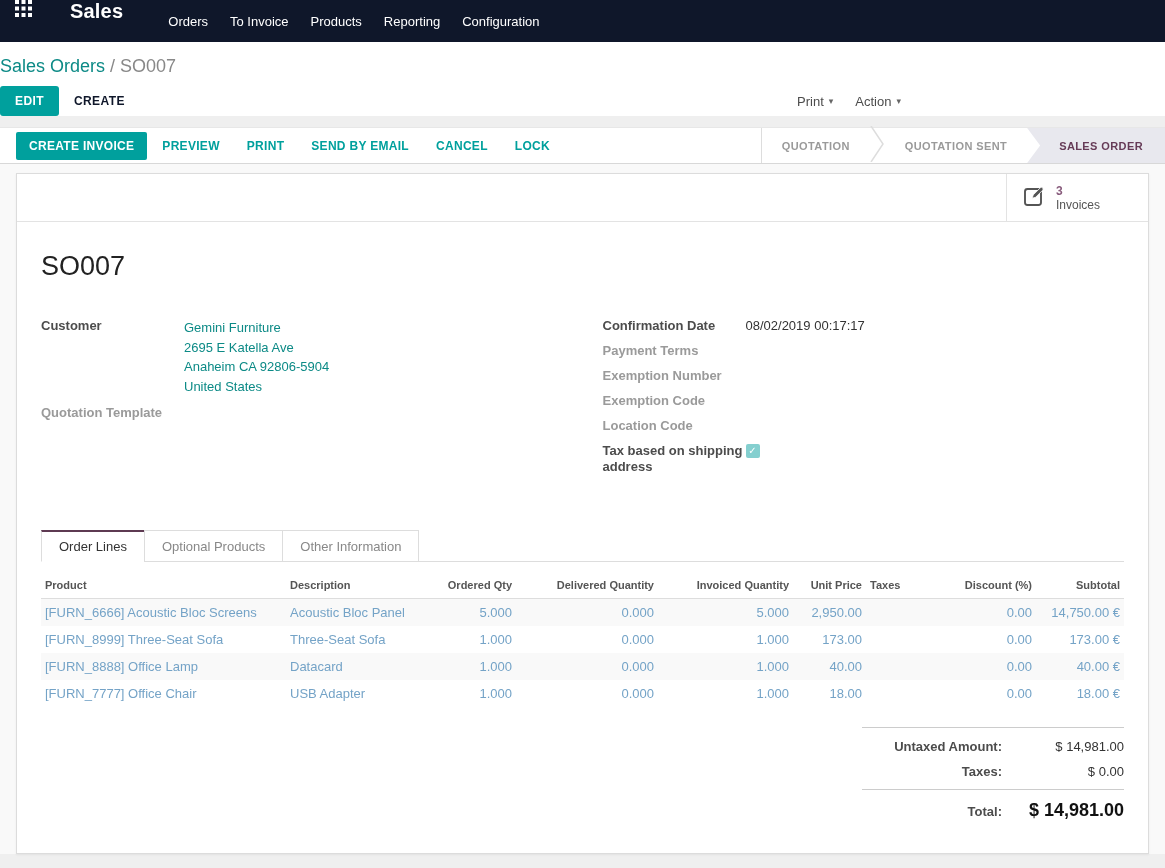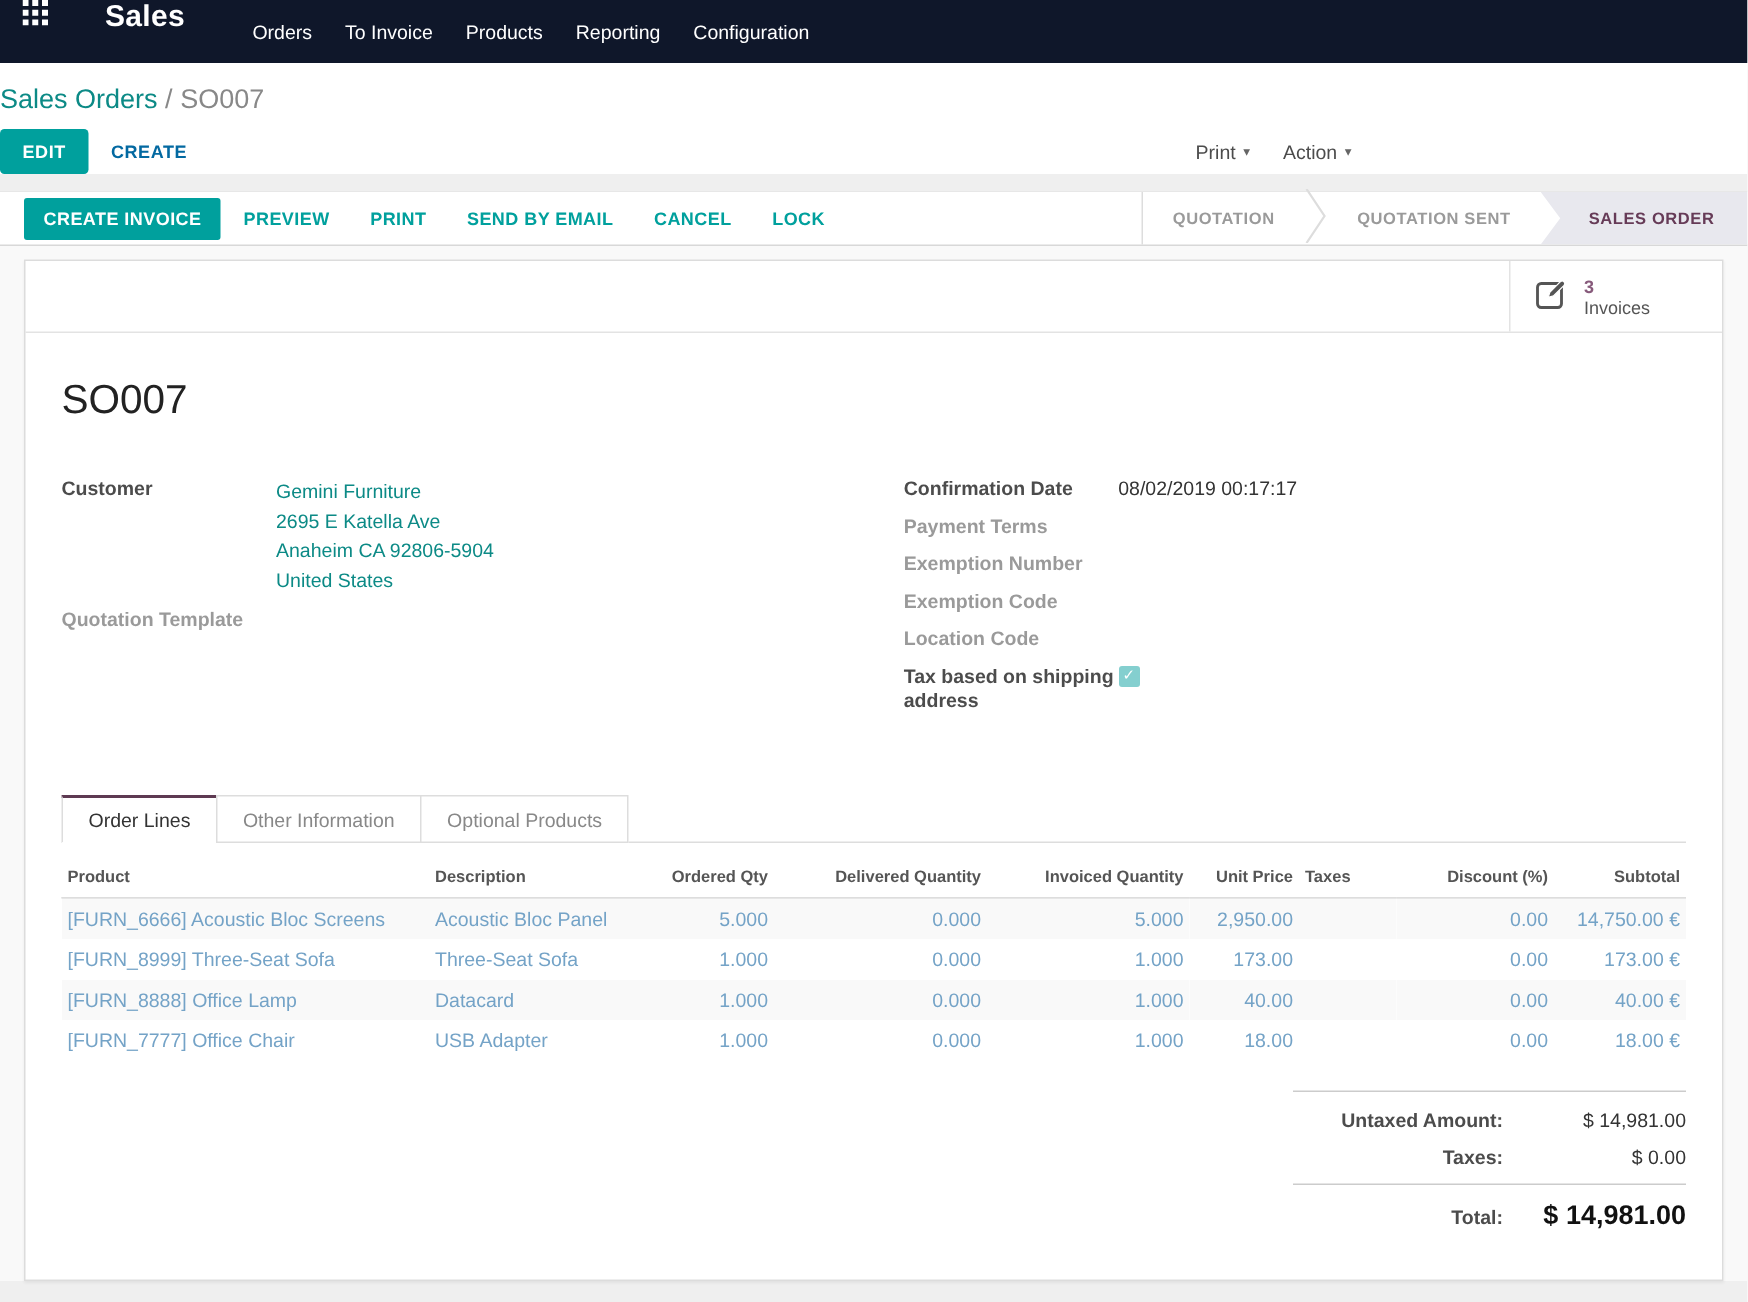--- a/index.html
+++ b/index.html
@@ -17,21 +17,21 @@
   .brand { font-size:20px; font-weight:700; margin:0 34px 0 24px; letter-spacing:.2px; }
   .nav-menu { display:flex; align-items:center; height:100%; }
   .nav-item { padding:0 11px; height:100%; display:flex; align-items:center; font-size:13px; cursor:pointer; }
   
   .control-panel { background:#fff; padding:13px 0 0; }
   .breadcrumb { font-size:18px; color:#888; line-height:22px; }
   .breadcrumb .bc-link { color:#0c8a86; cursor:pointer; text-decoration:none; }
   .cp-row { display:flex; align-items:center; margin:9px 0 11px; }
   .btn-teal { background:#00A09D; color:#fff; font-size:12px; font-weight:700; letter-spacing:.4px;
               padding:8px 15px; border-radius:3px; border:none; cursor:pointer; }
-  .btn-flat-teal { color:#0369a1; font-size:12px; font-weight:700; letter-spacing:.4px;
+  .btn-flat-teal { color:#0f172a; font-size:12px; font-weight:700; letter-spacing:.4px;
                    padding:8px 15px; background:none; border:none; cursor:pointer; }
   .cp-menus { margin-left:auto; margin-right:264px; display:flex; gap:22px; }
   .dd { font-size:13px; color:#4c4c4c; cursor:pointer; display:flex; align-items:center; gap:5px; }
   .caret { font-size:9px; color:#666; }
   
   .statusbar { height:37px; background:#fff; border-top:1px solid #e7e7e7; border-bottom:1px solid #d8d8d8;
                display:flex; align-items:stretch; }
   .sb-left { display:flex; align-items:center; padding-left:16px; gap:3px; }
   .sb-primary { background:#00A09D; color:#fff; border:none; border-radius:2px; font-size:12px; font-weight:700;
                 letter-spacing:.3px; padding:7px 13px; cursor:pointer; }
@@ -226,22 +226,22 @@
             <div class="flabel">Tax based on shipping address</div>
             <div class="checkbox">
               <span>✓</span>
             </div>
           </div>
         </div>
       </div>
 
       <div class="tabs">
         <div class="tab active">Order Lines</div>
+        <div class="tab">Optional Products</div>
         <div class="tab">Other Information</div>
-        <div class="tab">Optional Products</div>
       </div>
 
       <table class="olines">
         <colgroup>
           <col style="width:245px">
             <col style="width:152px">
             <col style="width:78px">
             <col style="width:142px">
           <col style="width:135px">
             <col style="width:73px">

